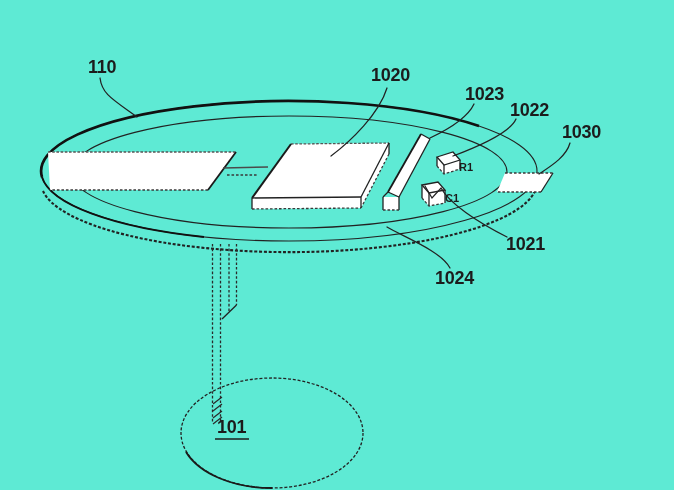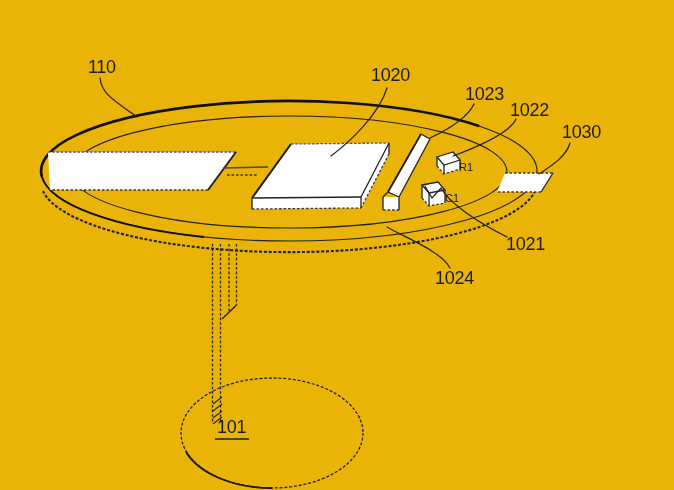--- a/index.html
+++ b/index.html
@@ -1,18 +1,19 @@
 <!DOCTYPE html>
 <html><head>
 <meta charset="utf-8">
 <style>
   html,body{margin:0;padding:0;background:#ffffff;}
   .canvas{
-    position:relative;width:674px;height:490px;background:#eab308;overflow:hidden;
+    position:relative;width:674px;height:490px;background:#5eead4;overflow:hidden;
     font-family:"Liberation Sans",sans-serif;
+    font-weight:bold;
   }
   svg{display:block;}
   text{fill:#1c1c1c;}
   .ref{font-size:18px;letter-spacing:-0.3px;}
   .small{font-size:11px;}
   .thin{stroke:#222;stroke-width:1.1;fill:none;}
   .leader{stroke:#222;stroke-width:1.25;fill:none;stroke-linecap:round;}
   .edge-dash{stroke:#3a3a3a;stroke-width:1.3;fill:none;stroke-dasharray:2.6 1.9;}
   .edge-gray{stroke:#555;stroke-width:1.3;fill:none;stroke-dasharray:2.6 1.6;}
   .edge-solid{stroke:#222;stroke-width:1.3;fill:none;}

